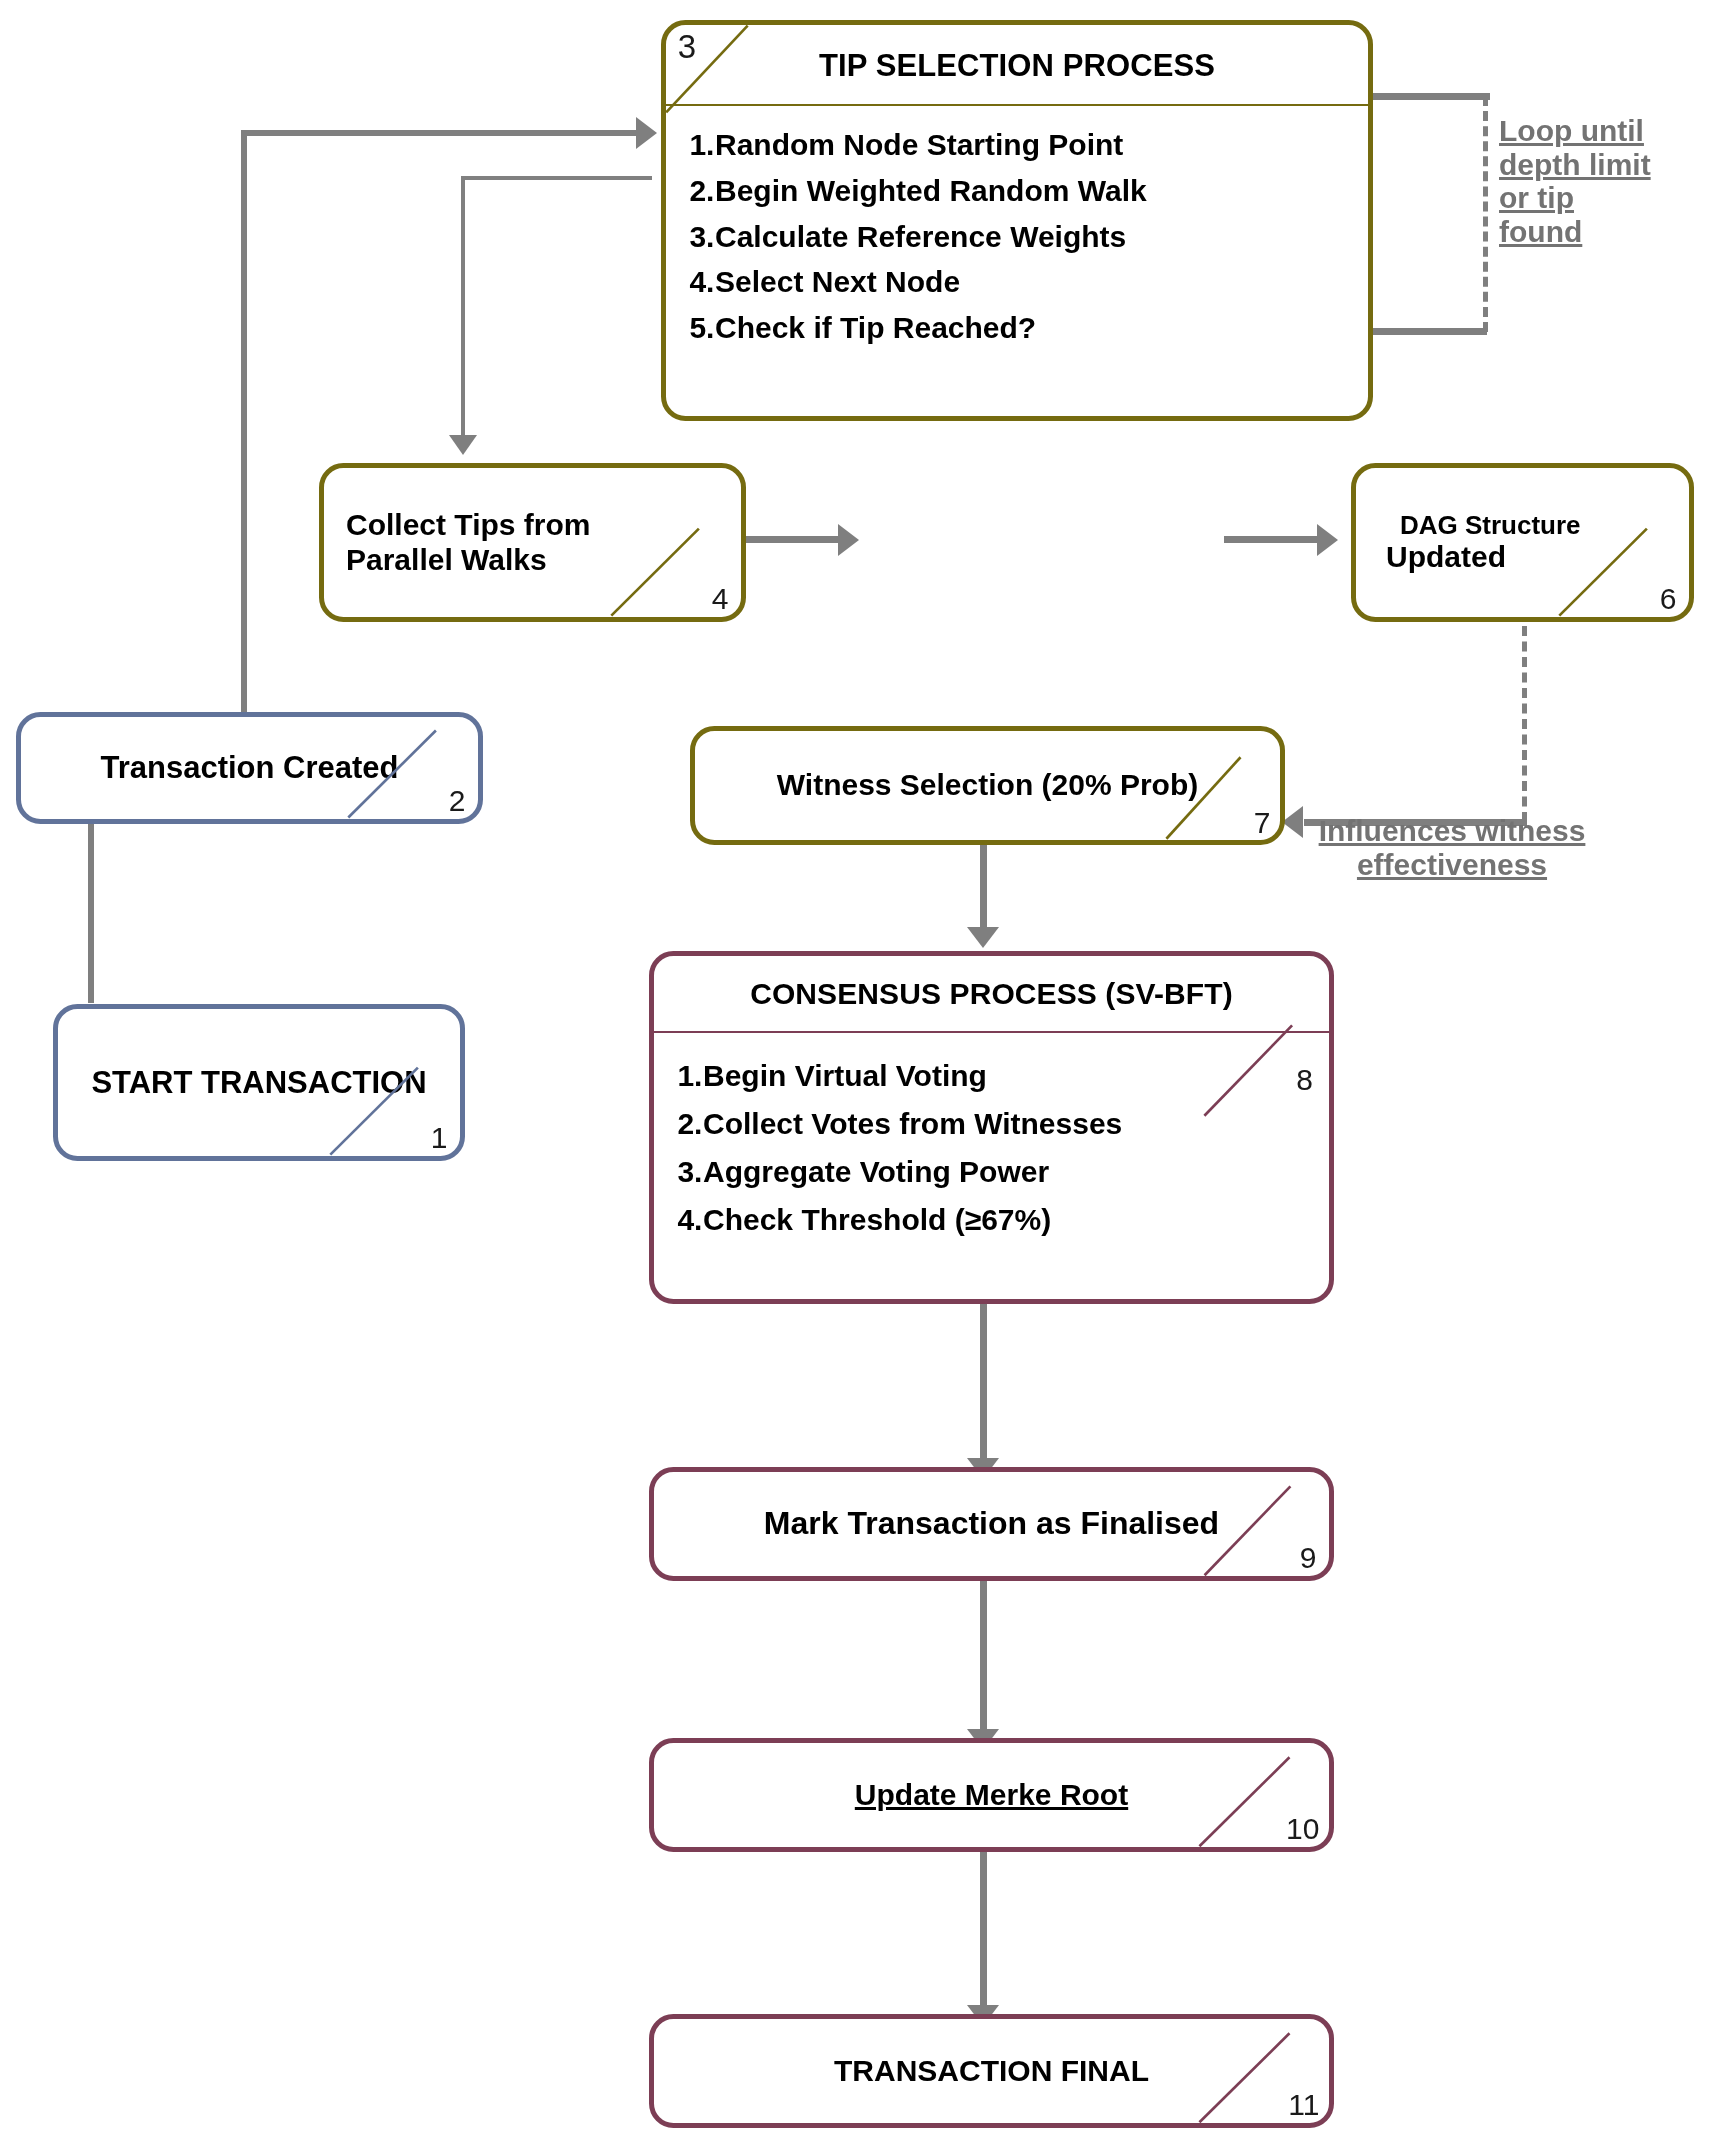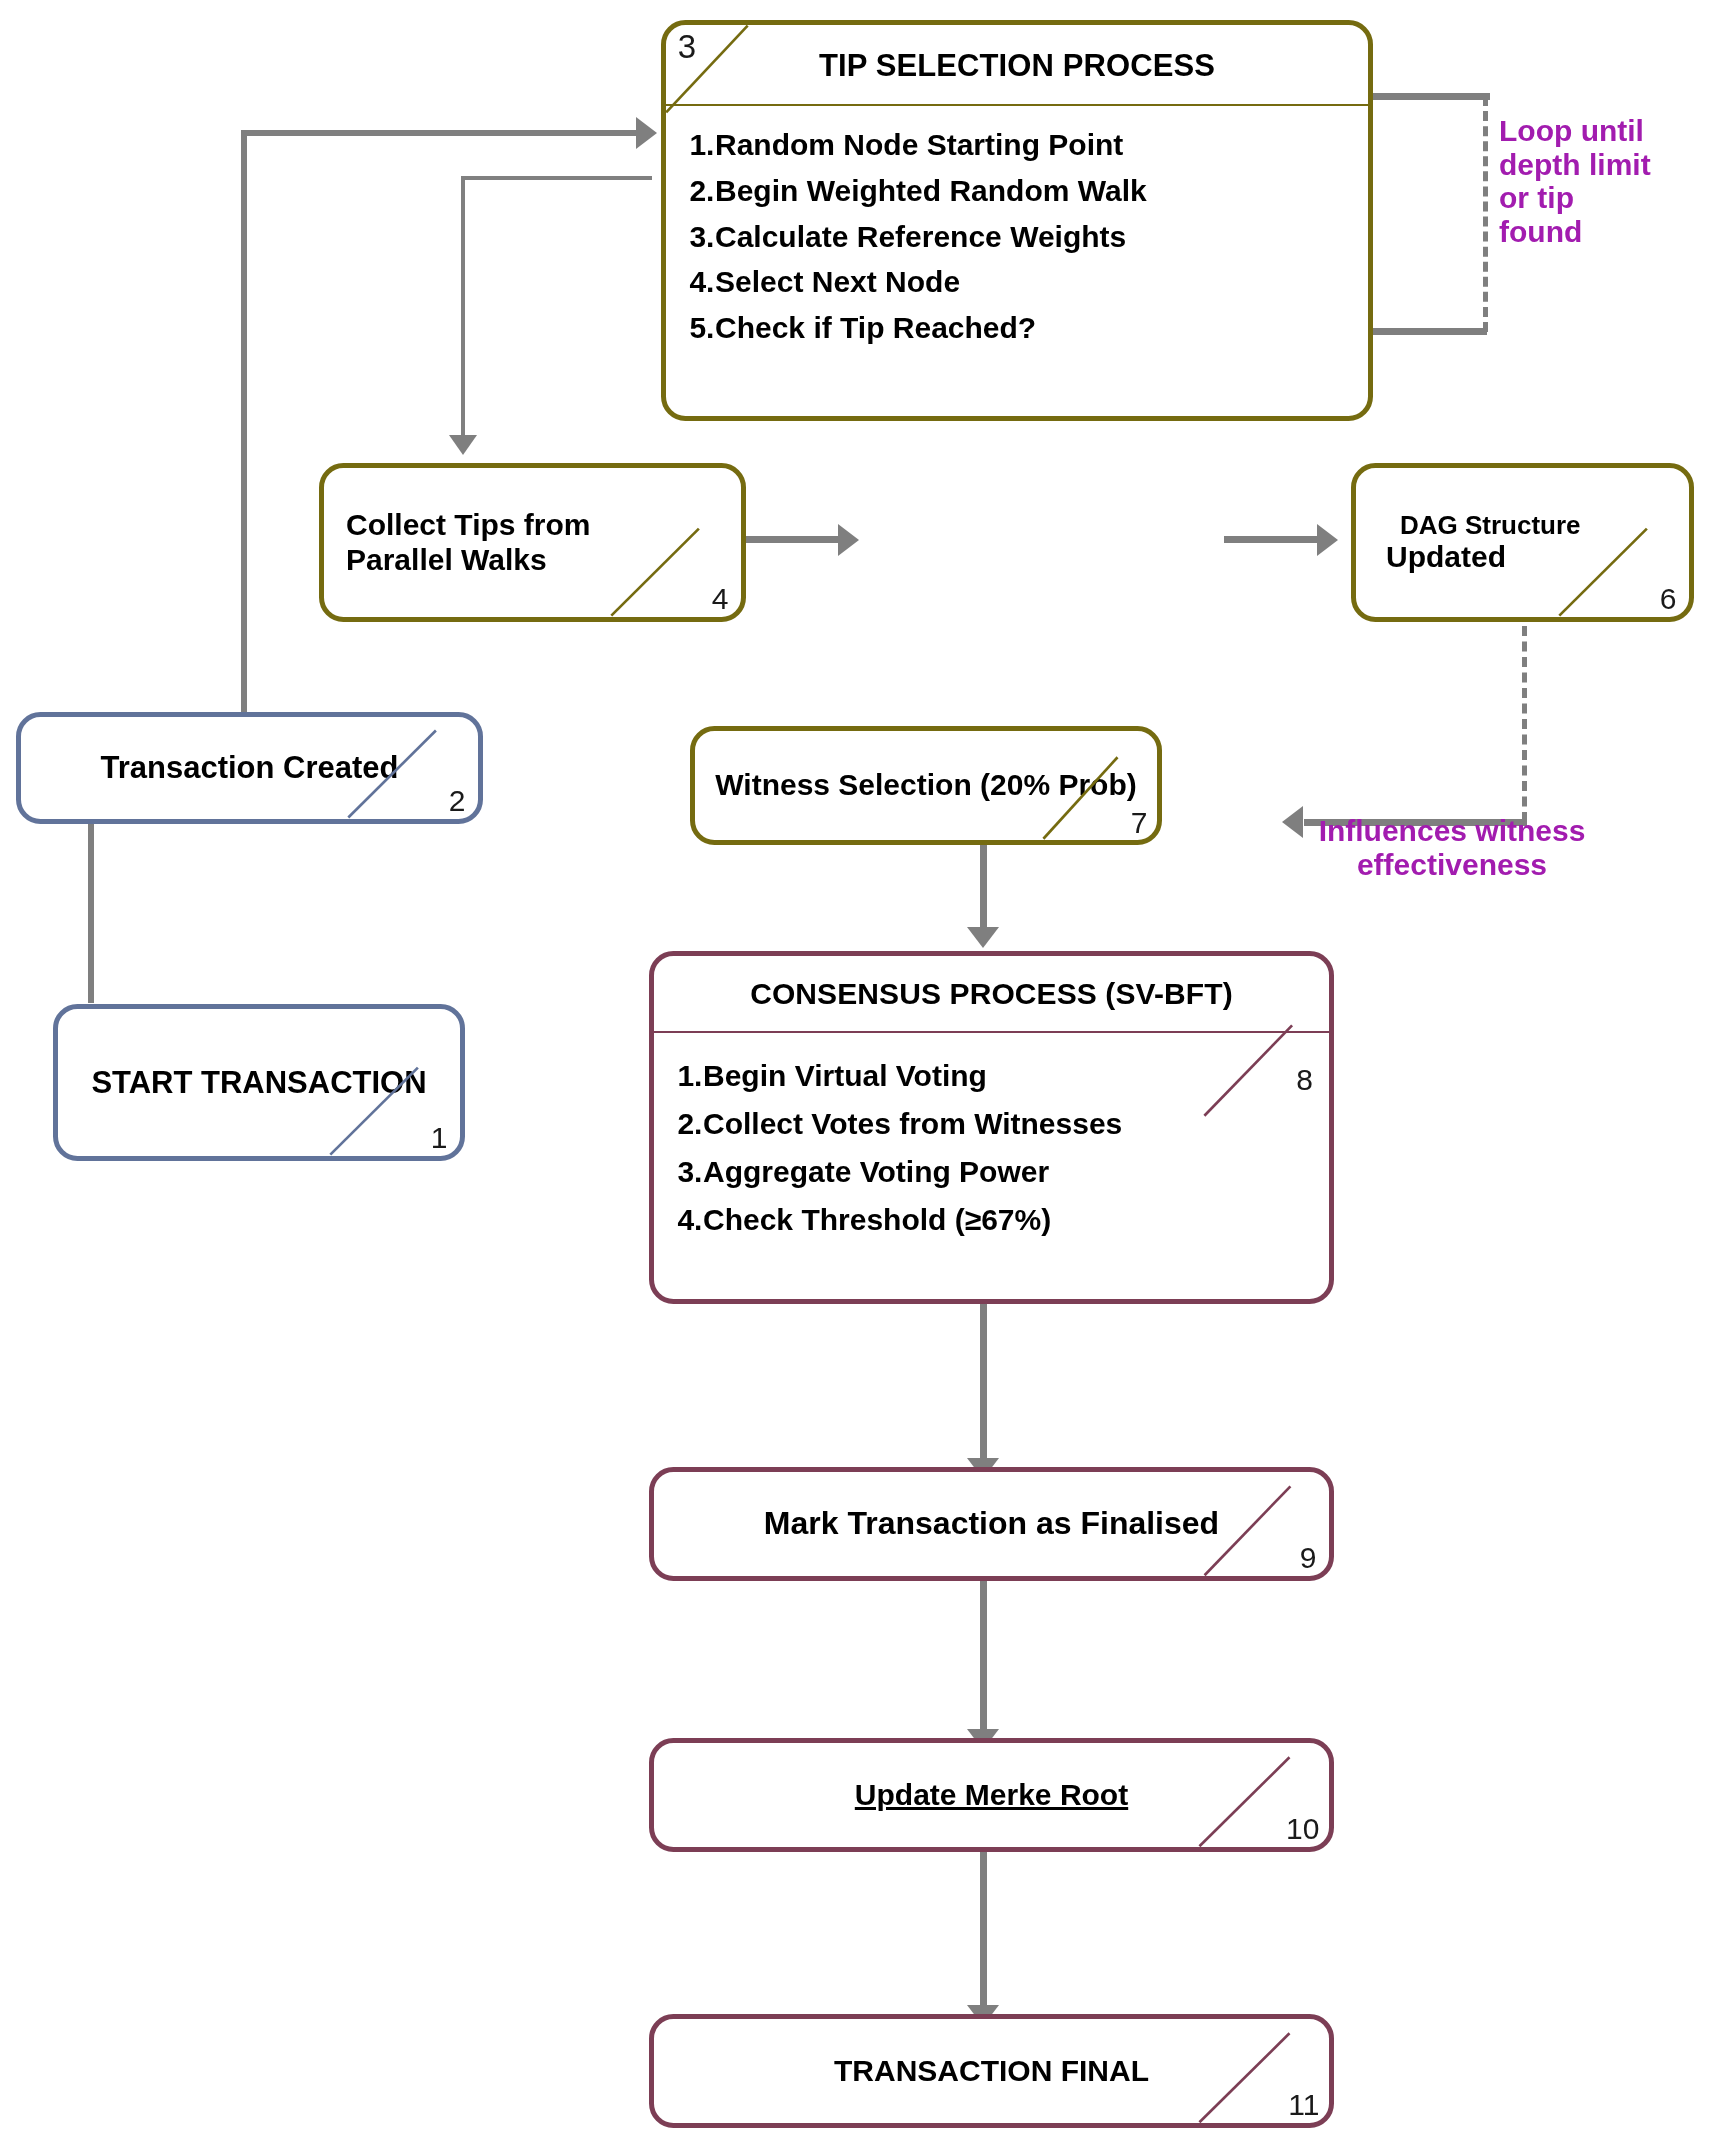--- a/index.html
+++ b/index.html
@@ -122,23 +122,24 @@
   
   .arrow.down.sm{
     border-left:14px solid transparent;
     border-right:14px solid transparent;
     border-top:20px solid #7F7F7F;
   }
 
   .edge-label{
     position:absolute;
     font-weight:bold;
-    color:#a21caf;
+    color:#737373;
     line-height:1.12;
     z-index:5;
+    text-decoration:underline;
   }
 </style>
 </head>
 <body>
 
 <div id="stage">
 
   <div class="conn" style="left:88px; top:820px; width:5.8px; height:183px;"></div>
   <div class="arrow up" style="left:75px; top:802px;"></div>
 
@@ -237,21 +238,21 @@
   </div>
 
   <div class="node blue" style="left:53px; top:1004px; width:412px; height:157px;">
     <div class="label" style="font-size:31px;">START TRANSACTION</div>
     <svg class="slash" style="right:-3.2px; bottom:-3.2px; width:138px; height:101px;" viewBox="0 0 260 190">
       <line x1="10" y1="182" x2="175" y2="18" stroke="#61739A" stroke-width="5"></line>
     </svg>
     <div class="corner">1</div>
   </div>
 
-  <div class="node olive" style="left:690px; top:726px; width:472px; height:119px;">
+  <div class="node olive" style="left:690px; top:726px; width:595px; height:119px;">
     <div class="label" style="font-size:30px;">Witness Selection (20% Prob)</div>
     <svg class="slash" style="right:-3.2px; bottom:-3.2px; width:122px; height:90px;" viewBox="0 0 230 170">
       <line x1="10" y1="162" x2="150" y2="8" stroke="#756B10" stroke-width="5"></line>
     </svg>
     <div class="corner" style="right:9.6px; bottom:2.1px;">7</div>
   </div>
 
   <div class="node maroon proc" style="left:649px; top:951px; width:685px; height:353px;">
     <div class="head" style="font-size:30px; padding:21px 0 0 0;">CONSENSUS PROCESS (SV-BFT)</div>
     <div class="rule" style="margin-top:20px;"></div>

